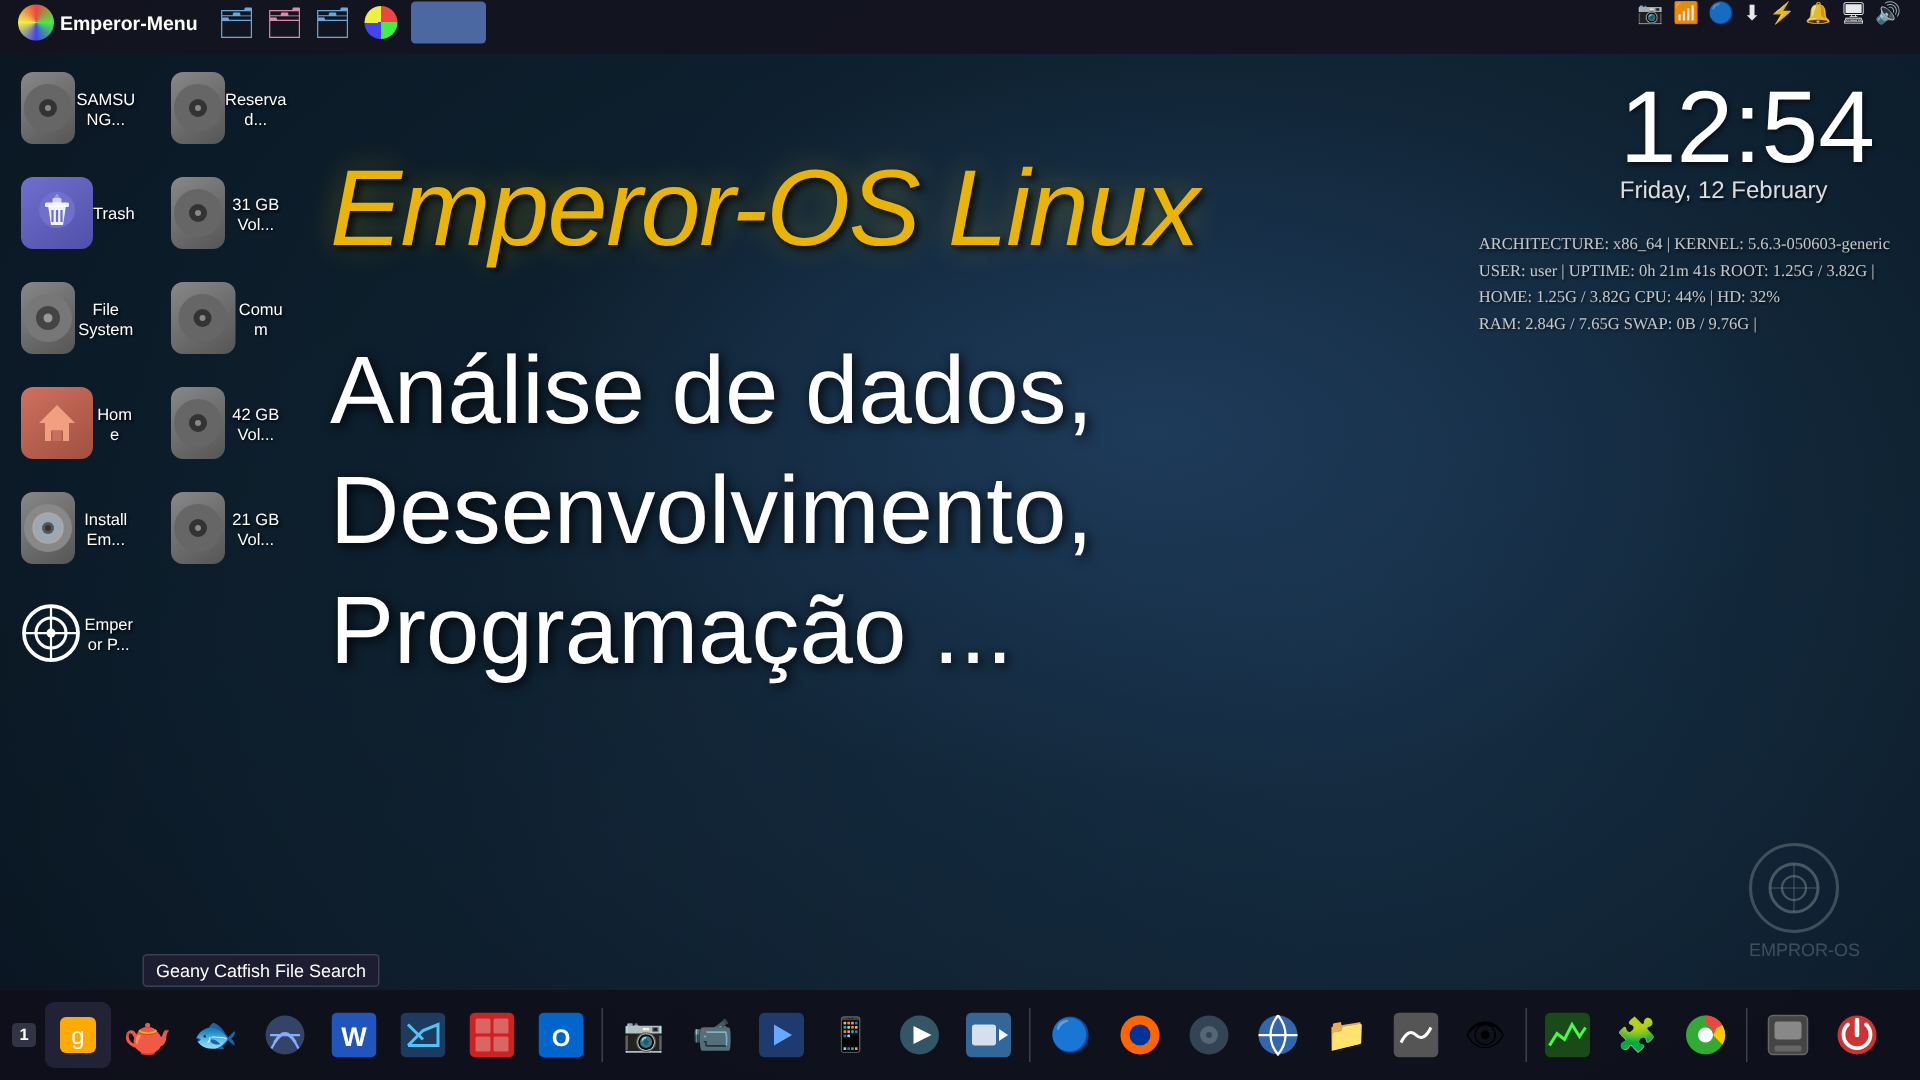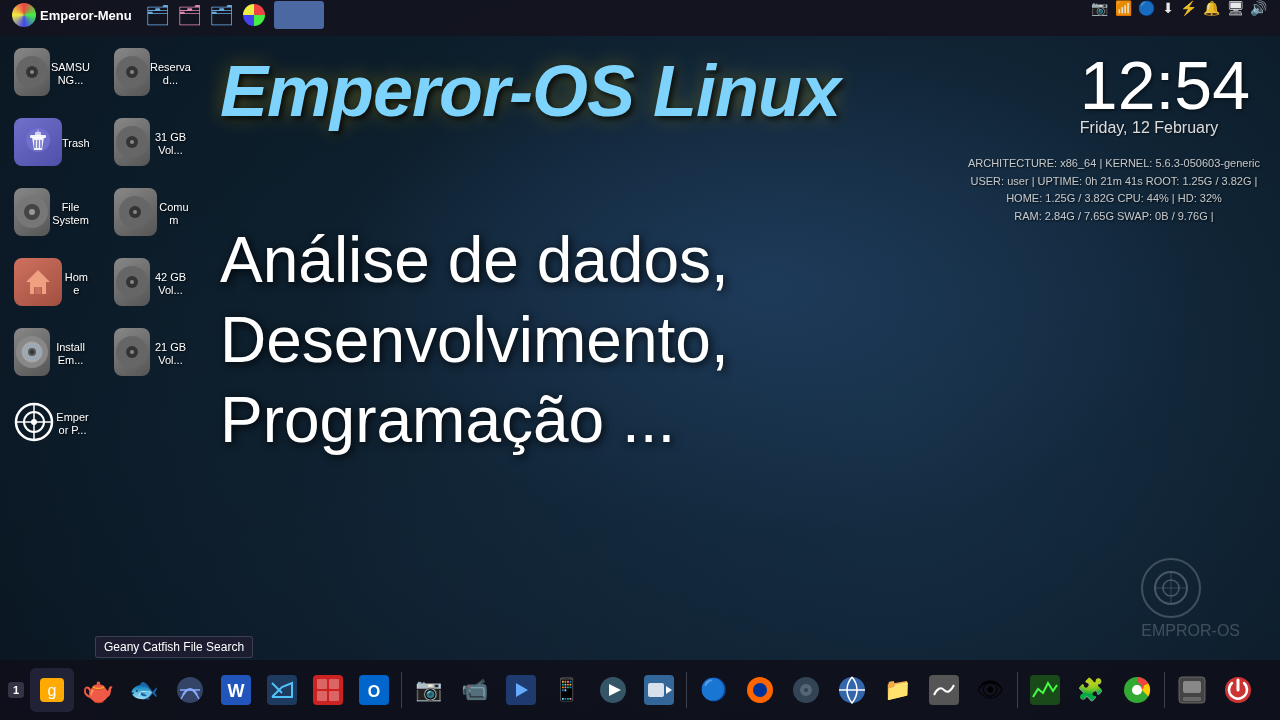--- a/index.html
+++ b/index.html
@@ -169,26 +169,27 @@
       position: absolute;
       top: 55px;
       left: 220px;
       right: 200px;
       z-index: 5;
       text-align: left;
     }
 
     .os-title {
       font-size: 72px;
-      font-weight: 700;
-      color: #7dd3fc;
+      font-weight: 400;
+      color: #eab308;
       text-shadow: 3px 3px 6px rgba(0,0,0,0.8), 0 0 20px rgba(255,220,0,0.3);
       font-style: italic;
       line-height: 1;
       letter-spacing: -1px;
+      margin-top: 48px;
     }
 
     .desktop-subtitle {
       position: absolute;
       top: 220px;
       left: 220px;
       right: 100px;
       z-index: 5;
     }
 
@@ -223,21 +224,22 @@
       text-shadow: 1px 1px 2px rgba(0,0,0,0.7);
       text-align: left;
     }
 
     
     .sys-info {
       position: absolute;
       top: 155px;
       right: 20px;
       z-index: 10;
-      text-align: center;
+      text-align: left;
+      font-family: Liberation Serif, serif;
     }
 
     .sys-info-text {
       font-size: 11px;
       color: rgba(255,255,255,0.75);
       text-shadow: 1px 1px 2px rgba(0,0,0,0.8);
       line-height: 1.6;
     }
 
     
@@ -253,21 +255,21 @@
       width: 60px;
       height: 60px;
       border-radius: 50%;
       border: 2px solid rgba(255,255,255,0.5);
       display: flex;
       align-items: center;
       justify-content: center;
     }
 
     .watermark-text {
-      font-size: 16px;
+      font-size: 12px;
       color: rgba(255,255,255,0.5);
       text-align: right;
       margin-top: 4px;
     }
 
     
     .dock-bottom {
       position: absolute;
       bottom: 0;
       left: 0;

